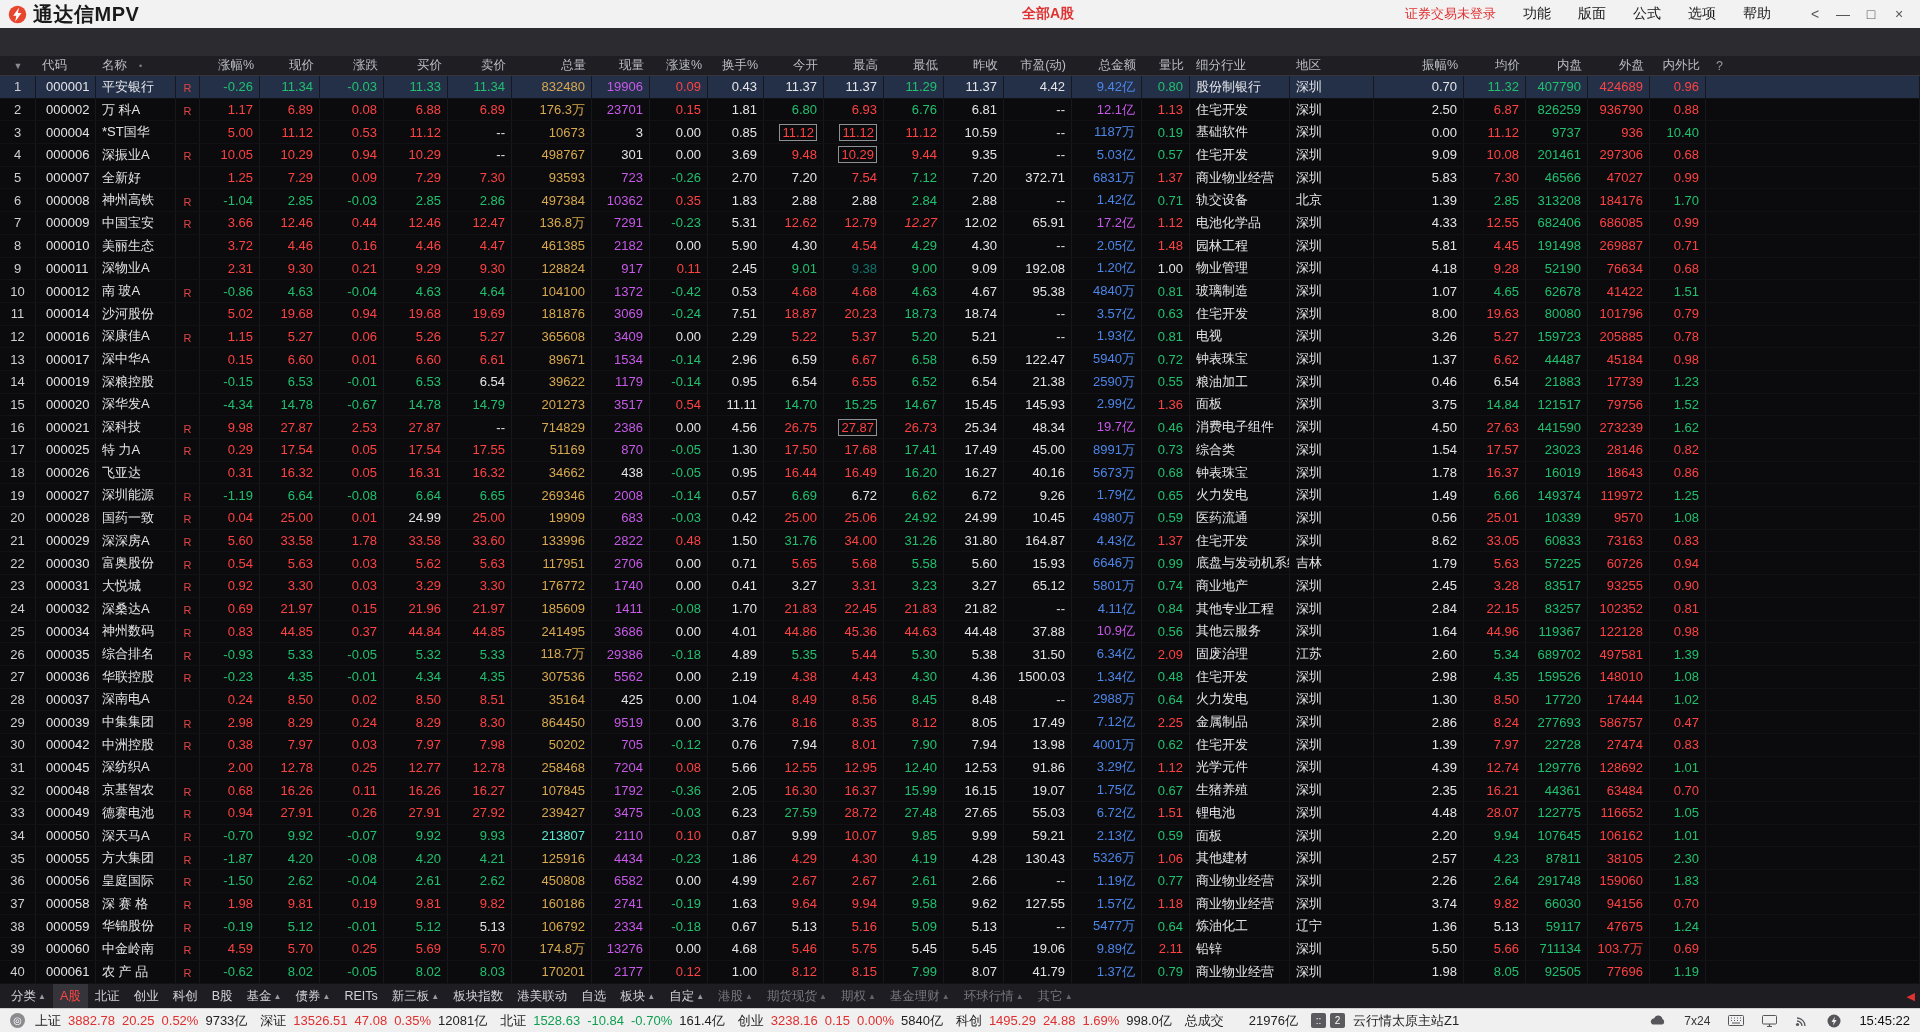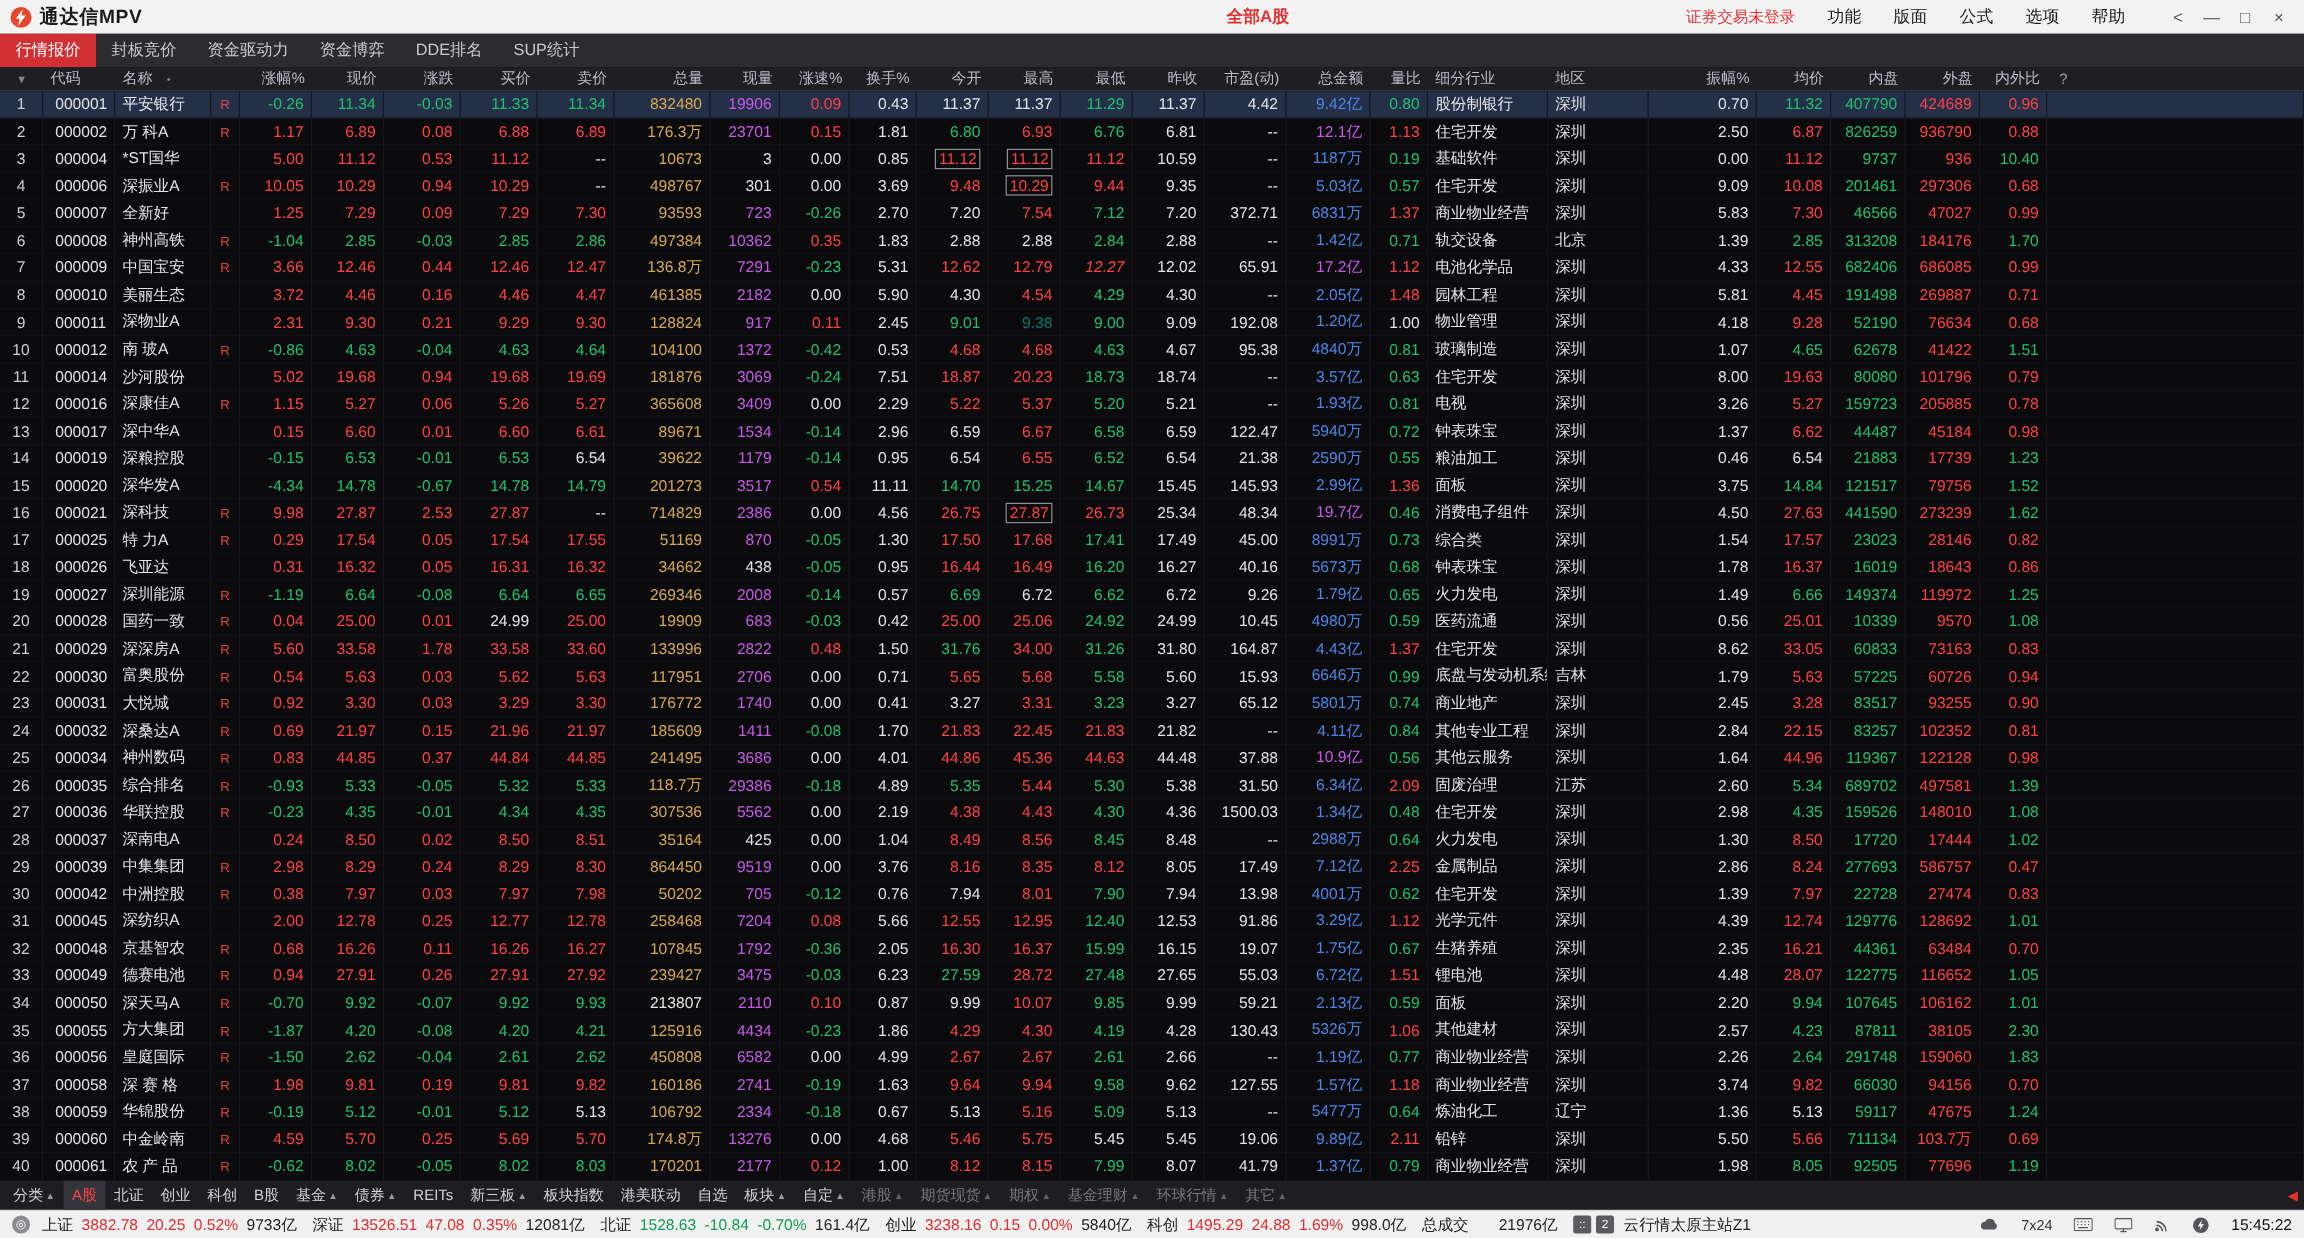--- a/index.html
+++ b/index.html
@@ -2,21 +2,21 @@
 <html><head>
 <meta charset="utf-8">
 <style>
 *{box-sizing:border-box;margin:0;padding:0;}
 html,body{width:1920px;height:1032px;overflow:hidden;}
 body{background:#000;font-family:"Liberation Sans","DejaVu Sans",sans-serif;position:relative;}
 
 
 #titlebar{height:28px;background:#f2f2f2;display:flex;align-items:center;position:relative;color:#1a1a1a;}
 .logo{width:19px;height:19px;margin:0 6px 0 8px;flex:0 0 auto;}
-.app-title{font-weight:bold;font-size:16px;letter-spacing:.5px;}
+.app-title{font-weight:bold;font-size:20px;letter-spacing:.5px;}
 .main-menus{display:flex;margin-left:100px;gap:40px;font-size:14px;}
 .menu-item{cursor:pointer;white-space:nowrap;}
 .market-title{position:absolute;left:1022px;color:#e03232;font-size:14px;font-weight:bold;}
 .tb-right{margin-left:auto;display:flex;align-items:center;gap:27px;font-size:14px;padding-right:8px;}
 .login-status{color:#e03232;font-size:13px;}
 .win-controls{display:flex;gap:2px;margin-left:4px;}
 .win-btn{width:26px;height:22px;display:flex;align-items:center;justify-content:center;color:#555;font-size:14px;cursor:pointer;}
 
 
 #toolbar{height:28px;background:#2b2b30;display:flex;align-items:stretch;color:#c9c9cf;font-size:13.5px;}
@@ -85,28 +85,20 @@
     <div class="win-controls">
         <span class="win-btn">&lt;</span>
         <span class="win-btn">—</span>
         <span class="win-btn">□</span>
         <span class="win-btn">×</span>
       </div>
   </div>
 </div>
 
 <div id="toolbar">
-  <div id="toolbar-tabs" style="display:flex;">
-      <div class="tab active">行情报价</div>
-      <div class="tab">封板竞价</div>
-      <div class="tab">资金驱动力</div>
-      <div class="tab">资金博弈</div>
-      <div class="tab">DDE排名</div>
-      <div class="tab">SUP统计</div>
-    </div>
 </div>
 
 <div id="grid">
     <div class="hdr">
       <div class="hcell a-c hdr-filter" style="width: 36px;">▼</div>
       <div class="hcell a-l" style="width: 60px;">代码</div>
       <div class="hcell a-l" style="width: 80px;">名称<span class="sort-dot">•</span></div>
       <div class="hcell a-c" style="width: 24px;"></div>
       <div class="hcell a-r" style="width: 60px;">涨幅%</div>
       <div class="hcell a-r" style="width: 60px;">现价</div>
@@ -1135,21 +1127,21 @@
       <div class="row">
         <div class="cell a-c" style="width: 36px; color: rgb(207, 207, 212);">34</div>
         <div class="cell a-l" style="width: 60px; color: rgb(228, 228, 232); padding-left: 10px;">000050</div>
         <div class="cell a-l" style="width: 80px; color: rgb(228, 228, 232);">深天马A</div>
         <div class="cell a-c r-col" style="width: 24px; color: rgb(224, 69, 69);">R</div>
         <div class="cell a-r" style="width: 60px; color: rgb(33, 192, 110);">-0.70</div>
         <div class="cell a-r" style="width: 60px; color: rgb(33, 192, 110);">9.92</div>
         <div class="cell a-r" style="width: 64px; color: rgb(33, 192, 110);">-0.07</div>
         <div class="cell a-r" style="width: 64px; color: rgb(33, 192, 110);">9.92</div>
         <div class="cell a-r" style="width: 64px; color: rgb(33, 192, 110);">9.93</div>
-        <div class="cell a-r" style="width: 80px; color: #e5e5e5;">213807</div>
+        <div class="cell a-r" style="width: 80px; color: #5eead4;">213807</div>
         <div class="cell a-r" style="width: 58px; color: rgb(199, 90, 232);">2110</div>
         <div class="cell a-r" style="width: 58px; color: rgb(255, 66, 66);">0.10</div>
         <div class="cell a-r" style="width: 56px; color: rgb(228, 228, 232);">0.87</div>
         <div class="cell a-r" style="width: 60px; color: rgb(228, 228, 232);">9.99</div>
         <div class="cell a-r" style="width: 60px; color: rgb(255, 66, 66);">10.07</div>
         <div class="cell a-r" style="width: 60px; color: rgb(33, 192, 110);">9.85</div>
         <div class="cell a-r" style="width: 60px; color: rgb(228, 228, 232);">9.99</div>
         <div class="cell a-r" style="width: 68px; color: rgb(228, 228, 232);">59.21</div>
         <div class="cell a-r" style="width: 70px; color: rgb(77, 134, 232);">2.13亿</div>
         <div class="cell a-r" style="width: 48px; color: rgb(33, 192, 110);">0.59</div>

